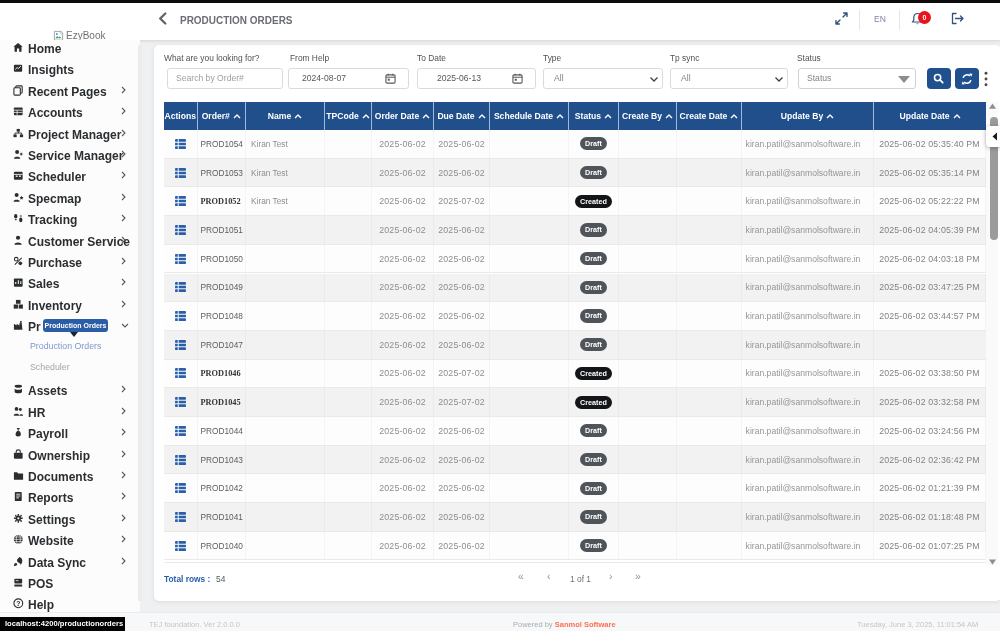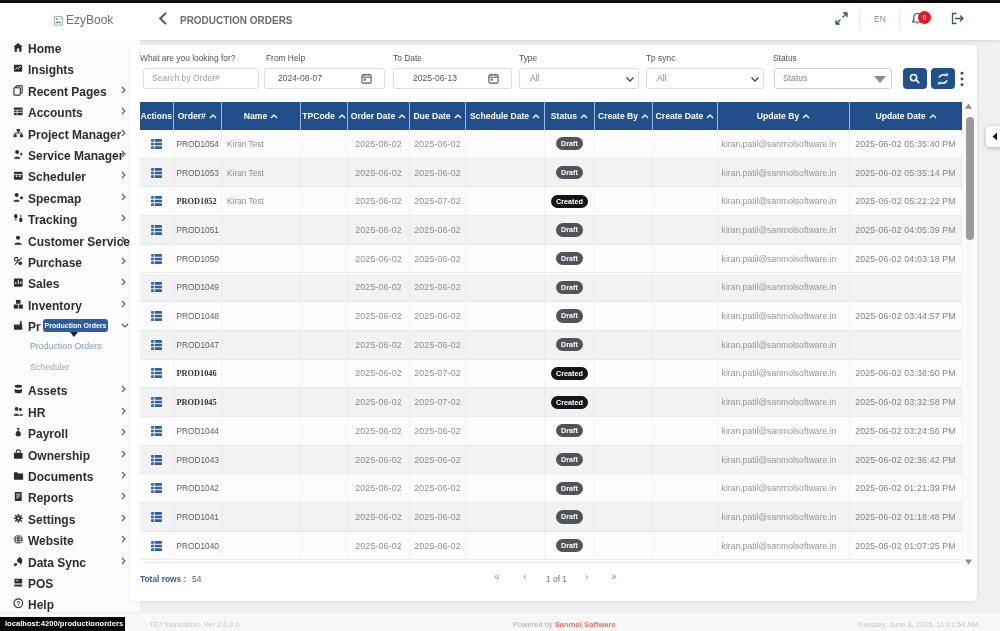--- a/index.html
+++ b/index.html
@@ -1,20 +1,20 @@
 <!DOCTYPE html>
 <html><head><meta charset="utf-8">
 <style>
 *{margin:0;padding:0;box-sizing:border-box;}
 html,body{width:1000px;height:631px;overflow:hidden;font-family:"Liberation Sans",sans-serif;background:#eef0f2;}
 .abs{position:absolute;}
 
 #topstrip{position:absolute;left:0;top:0;width:1000px;height:3px;background:#0c0c0c;z-index:50;}
 #topbar{position:absolute;left:0;top:3px;width:1000px;height:37px;background:#fff;box-shadow:0 1px 3px rgba(0,0,0,.12);}
-#logo{position:absolute;left:53px;top:13px;height:14px;display:flex;align-items:flex-end;color:#6e7276;font-size:12px;}
+#logo{position:absolute;left:53px;top:30px;height:14px;display:flex;align-items:flex-start;color:#6e7276;font-size:10px;}
 #backarw{position:absolute;left:158px;top:12px;}
 #ptitle{position:absolute;left:180px;top:14px;font-size:10.5px;font-weight:bold;color:#6a6d71;letter-spacing:0;transform:scaleX(.95);transform-origin:left center;}
 .tbicon{position:absolute;top:12px;}
 .tbdiv{position:absolute;top:10px;width:1px;height:20px;background:#e4e6ea;}
 #en{position:absolute;left:874px;top:14px;font-size:8.5px;color:#7c87a0;}
 #badge{position:absolute;left:918px;top:11px;width:13px;height:13px;border-radius:7px;background:#e8141c;color:#fff;font-size:7px;font-weight:bold;text-align:center;line-height:13px;z-index:5;}
 
 #sidebar{position:absolute;left:0;top:40px;width:140px;height:591px;background:#fcfcfc;}
 #sbtrack{position:absolute;left:138px;top:45px;width:4px;height:556px;background:#ececec;}
 .sbitem{position:absolute;left:0;width:140px;height:21px;}
@@ -23,21 +23,21 @@
 .sbchev{position:absolute;left:121px;top:2px;color:#555;}
 .subtxt{position:absolute;left:30px;top:0px;font-size:8.8px;white-space:nowrap;}
 
 #tooltip{position:absolute;left:43px;top:319px;width:65px;height:13px;background:#2b5ca6;border-radius:3px;color:#fff;font-size:7px;font-weight:bold;text-align:center;line-height:13px;z-index:30;}
 #tooltip:after{content:"";position:absolute;left:27px;top:13px;border:4px solid transparent;border-top:5px solid #16233c;}
 #urltip{position:absolute;left:0;top:617px;width:125px;height:14px;background:#000;color:#fff;font-size:7.6px;font-weight:bold;line-height:14px;padding-left:5px;z-index:60;white-space:nowrap;}
 
 #footer{position:absolute;left:0;top:612px;width:1000px;height:19px;background:#f7f8f9;border-top:1px solid #ececee;z-index:5;}
 .ft{position:absolute;top:620px;font-size:7.5px;color:#c4c6c8;z-index:6;}
 
-#card{position:absolute;left:130px;top:45px;width:847px;height:556px;background:#fff;border-radius:5px;box-shadow:0 1px 4px rgba(0,0,0,.08);z-index:15;}
+#card{position:absolute;left:154px;top:45px;width:847px;height:556px;background:#fff;border-radius:5px;box-shadow:0 1px 4px rgba(0,0,0,.08);z-index:15;}
 
 .flabel{position:absolute;top:8px;font-size:8.4px;color:#4e5256;}
 .finput{position:absolute;top:23px;height:21px;border:1px solid #d9dbdd;border-radius:3px;background:#fff;font-size:8.6px;color:#55585c;line-height:19px;}
 .fph{color:#9aa0a4;}
 .btnblue{position:absolute;top:23px;width:24px;height:21px;background:#20508d;border-radius:4px;}
 
 #thead{position:absolute;left:10px;top:57px;width:822px;height:28px;background:#204f8c;display:flex;z-index:16;}
 .th{height:28px;color:#fff;font-size:8.6px;font-weight:bold;display:flex;align-items:center;justify-content:center;border-right:1px solid #9db9dc;white-space:nowrap;}
 .th:last-child{border-right:none;}
 .th svg{margin-left:3px;}
@@ -564,20 +564,21 @@
 <div class="td" style="width:47px"></div>
 <div class="td" style="width:62px;justify-content:center">2025-06-02</div>
 <div class="td" style="width:56px;justify-content:center">2025-06-02</div>
 <div class="td" style="width:79px"></div>
 <div class="td" style="width:50px;justify-content:center">
         <span class="pill pdraft">Draft</span>
       </div>
 <div class="td" style="width:58px"></div>
 <div class="td" style="width:65px"></div>
 <div class="td" style="width:132px;justify-content:center;padding-right:9px;color:#939699;font-size:8.6px;letter-spacing:0">kiran.patil@sanmolsoftware.in</div>
+<div class="td" style="width:112px;justify-content:center;color:#808386">2025-06-02 03:47:25 PM</div>
 </div>
 <div class="trow" style="top:257.2px;background:#fdfdfe">
 <div class="td" style="width:33.5px;justify-content:center">
         <svg width="11" height="10" viewBox="0 0 12 11">
           <rect x="0" y="0" width="12" height="3" rx="0.5" fill="#2a5fa8"></rect>
           <rect x="0" y="4" width="12" height="3" rx="0.5" fill="#2a5fa8"></rect>
           <rect x="0" y="8" width="12" height="3" rx="0.5" fill="#2a5fa8"></rect>
           <path d="M3.5 0v11" stroke="#fff" stroke-width="1"></path>
         </svg>
       </div>

